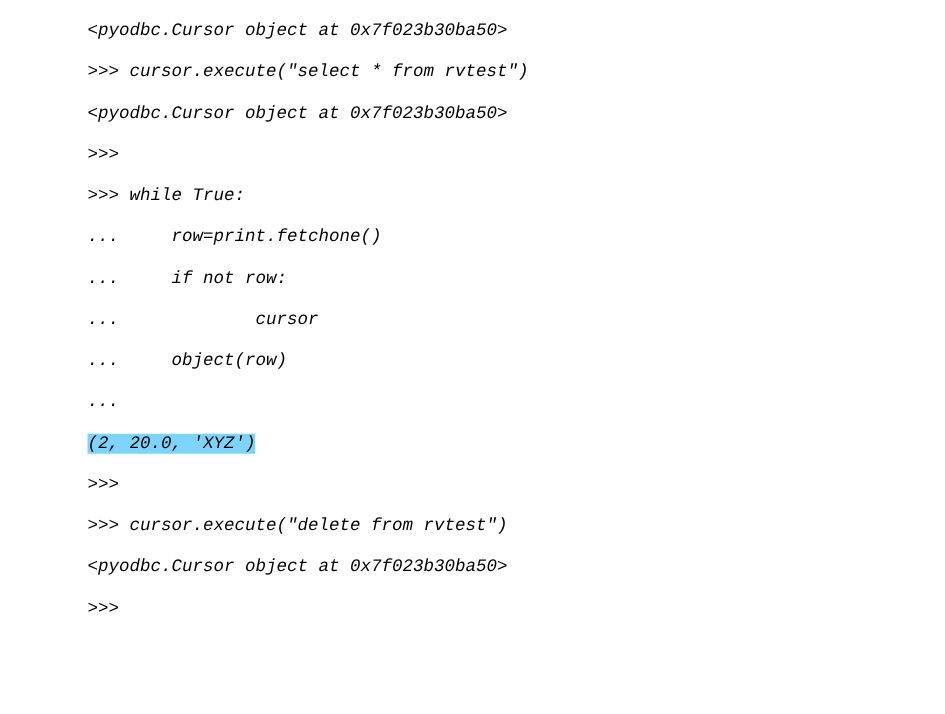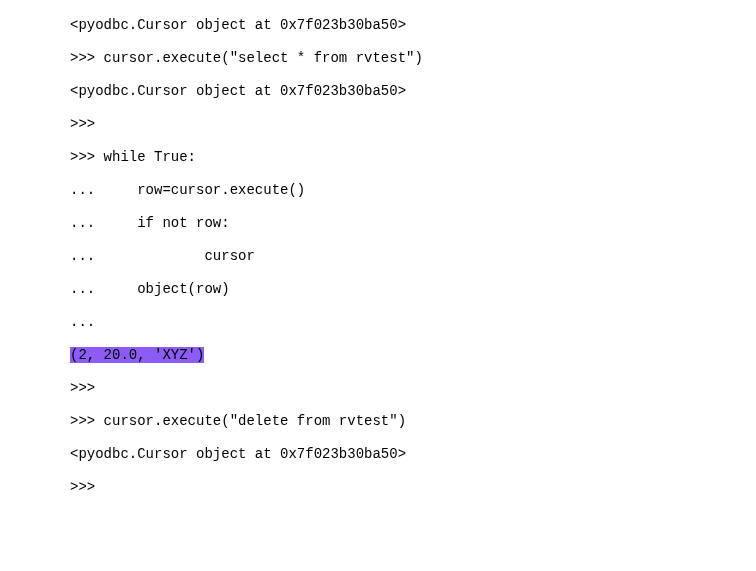--- a/index.html
+++ b/index.html
@@ -1,41 +1,41 @@
 <!DOCTYPE html>
 <html><head>
   <meta charset="utf-8">
   <style>
-    * { margin: 0; padding: 0; box-sizing: border-box; }
+    * { margin: 0; padding: 0; box-sizing: border-box; font-style: italic; }
     body {
       background: #ffffff;
       font-family: "Courier New", Courier, monospace;
       font-size: 14px;
       color: #000000;
       padding: 18px 0 18px 70px;
       line-height: 1;
       width: 756px;
     }
     .line {
       white-space: pre;
       margin-bottom: 19px;
     }
     .highlight {
-      background-color: #8b5cf6;
+      background-color: #7dd3fc;
     }
   </style>
 </head>
 <body>
 
 <div class="line"><span>&lt;pyodbc.Cursor object at 0x7f023b30ba50&gt;</span></div>
 <div class="line"><span>&gt;&gt;&gt; cursor.execute("select * from rvtest")</span></div>
 <div class="line"><span>&lt;pyodbc.Cursor object at 0x7f023b30ba50&gt;</span></div>
 <div class="line"><span>&gt;&gt;&gt;</span></div>
 <div class="line"><span>&gt;&gt;&gt; while True:</span></div>
-<div class="line"><span>...     row=cursor.execute()</span></div>
+<div class="line"><span>...     row=print.fetchone()</span></div>
 <div class="line"><span>...     if not row:</span></div>
 <div class="line"><span>...             cursor</span></div>
 <div class="line"><span>...     object(row)</span></div>
 <div class="line"><span>...</span></div>
 <div class="line"><span class="highlight">(2, 20.0, 'XYZ')</span></div>
 <div class="line"><span>&gt;&gt;&gt;</span></div>
 <div class="line"><span>&gt;&gt;&gt; cursor.execute("delete from rvtest")</span></div>
 <div class="line"><span>&lt;pyodbc.Cursor object at 0x7f023b30ba50&gt;</span></div>
 <div class="line"><span>&gt;&gt;&gt;</span></div>
 

